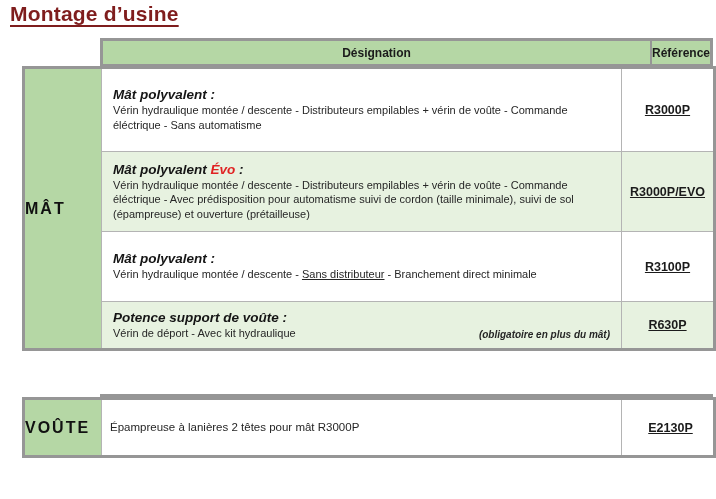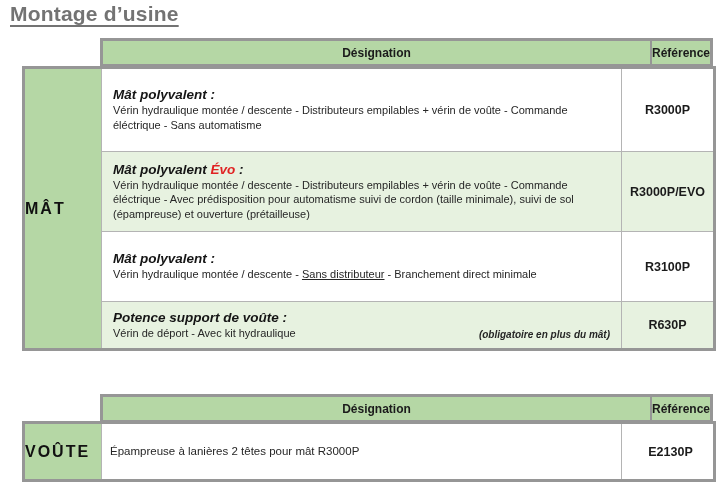--- a/index.html
+++ b/index.html
@@ -6,21 +6,21 @@
   html, body { background: #ffffff; }
   body {
     width: 716px; height: 499px;
     font-family: "Liberation Sans", sans-serif;
     position: relative;
   }
   .page { position: relative; width: 716px; height: 499px; background: #fff; overflow: hidden; }
 
   .doc-title {
     position: absolute; left: 10px; top: 2px;
-    font-size: 21px; font-weight: bold; color: #737373;
+    font-size: 21px; font-weight: bold; color: #7f1d1d;
     text-decoration: underline;
     text-decoration-thickness: 2px;
     text-underline-offset: 4px;
     letter-spacing: 0.2px;
   }
 
   
   .thead {
     position: absolute; display: flex;
     width: 613px; height: 29px;
@@ -37,30 +37,30 @@
   .th-reference { flex: 1; border-radius: 7px; }
 
   
   .body-table {
     position: absolute;
     border-collapse: collapse; table-layout: fixed;
     background: #fff;
     border: 3px solid #969696;
   }
   .table-mat   { left: 22px; top: 66px;  width: 691px; }
-  .table-voute { left: 22px; top: 421px; width: 691px; }
+  .table-voute { left: 22px; top: 397px; width: 691px; }
 
   .body-table td { border: 1px solid #b4b4b4; vertical-align: middle; }
 
   .side-label {
     background: #b5d7a5; text-align: left;
     font-weight: bold; font-size: 16px; letter-spacing: 2px; color: #111;
   }
   .desc { padding: 6px 11px; }
-  .ref  { text-align: center; font-weight: bold; font-size: 12.5px; color: #1b1b1b; padding: 2px; }
+  .ref  { text-align: center; font-weight: bold; font-size: 12.5px; color: #1b1b1b; padding: 2px; text-decoration: underline; }
 
   tr.shaded td.desc, tr.shaded td.ref { background: #e7f2e0; }
 
   .row-heading {
     font-weight: bold; font-style: italic;
     font-size: 13.5px; color: #151515; margin-bottom: 1px;
   }
   .row-heading .hl { color: #e02222; }
   .row-body { font-size: 11px; color: #262626; line-height: 1.32; }
   .u { text-decoration: underline; }

